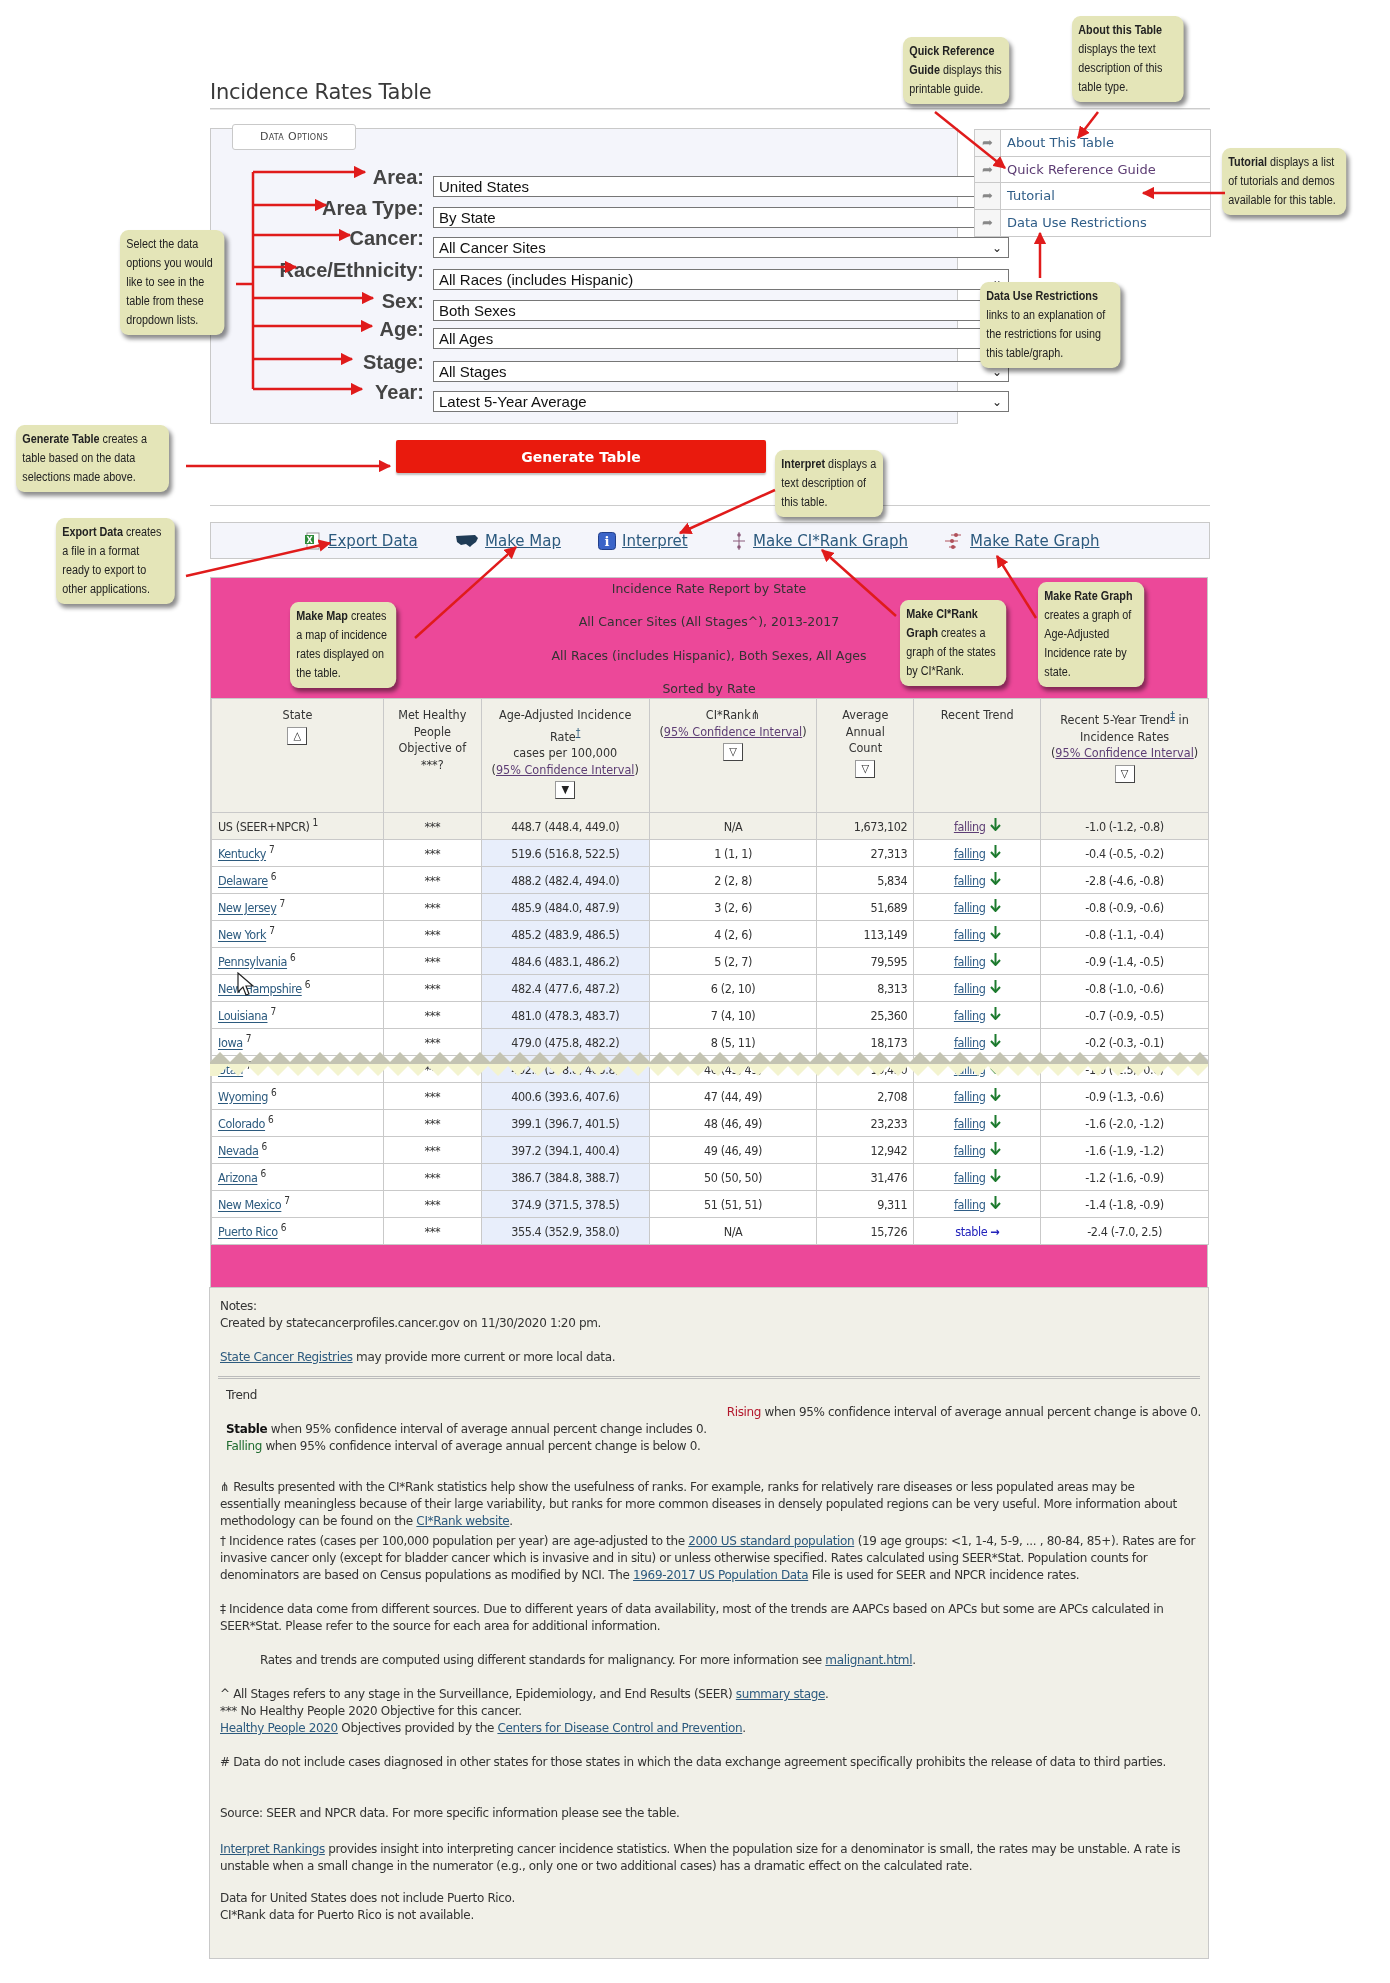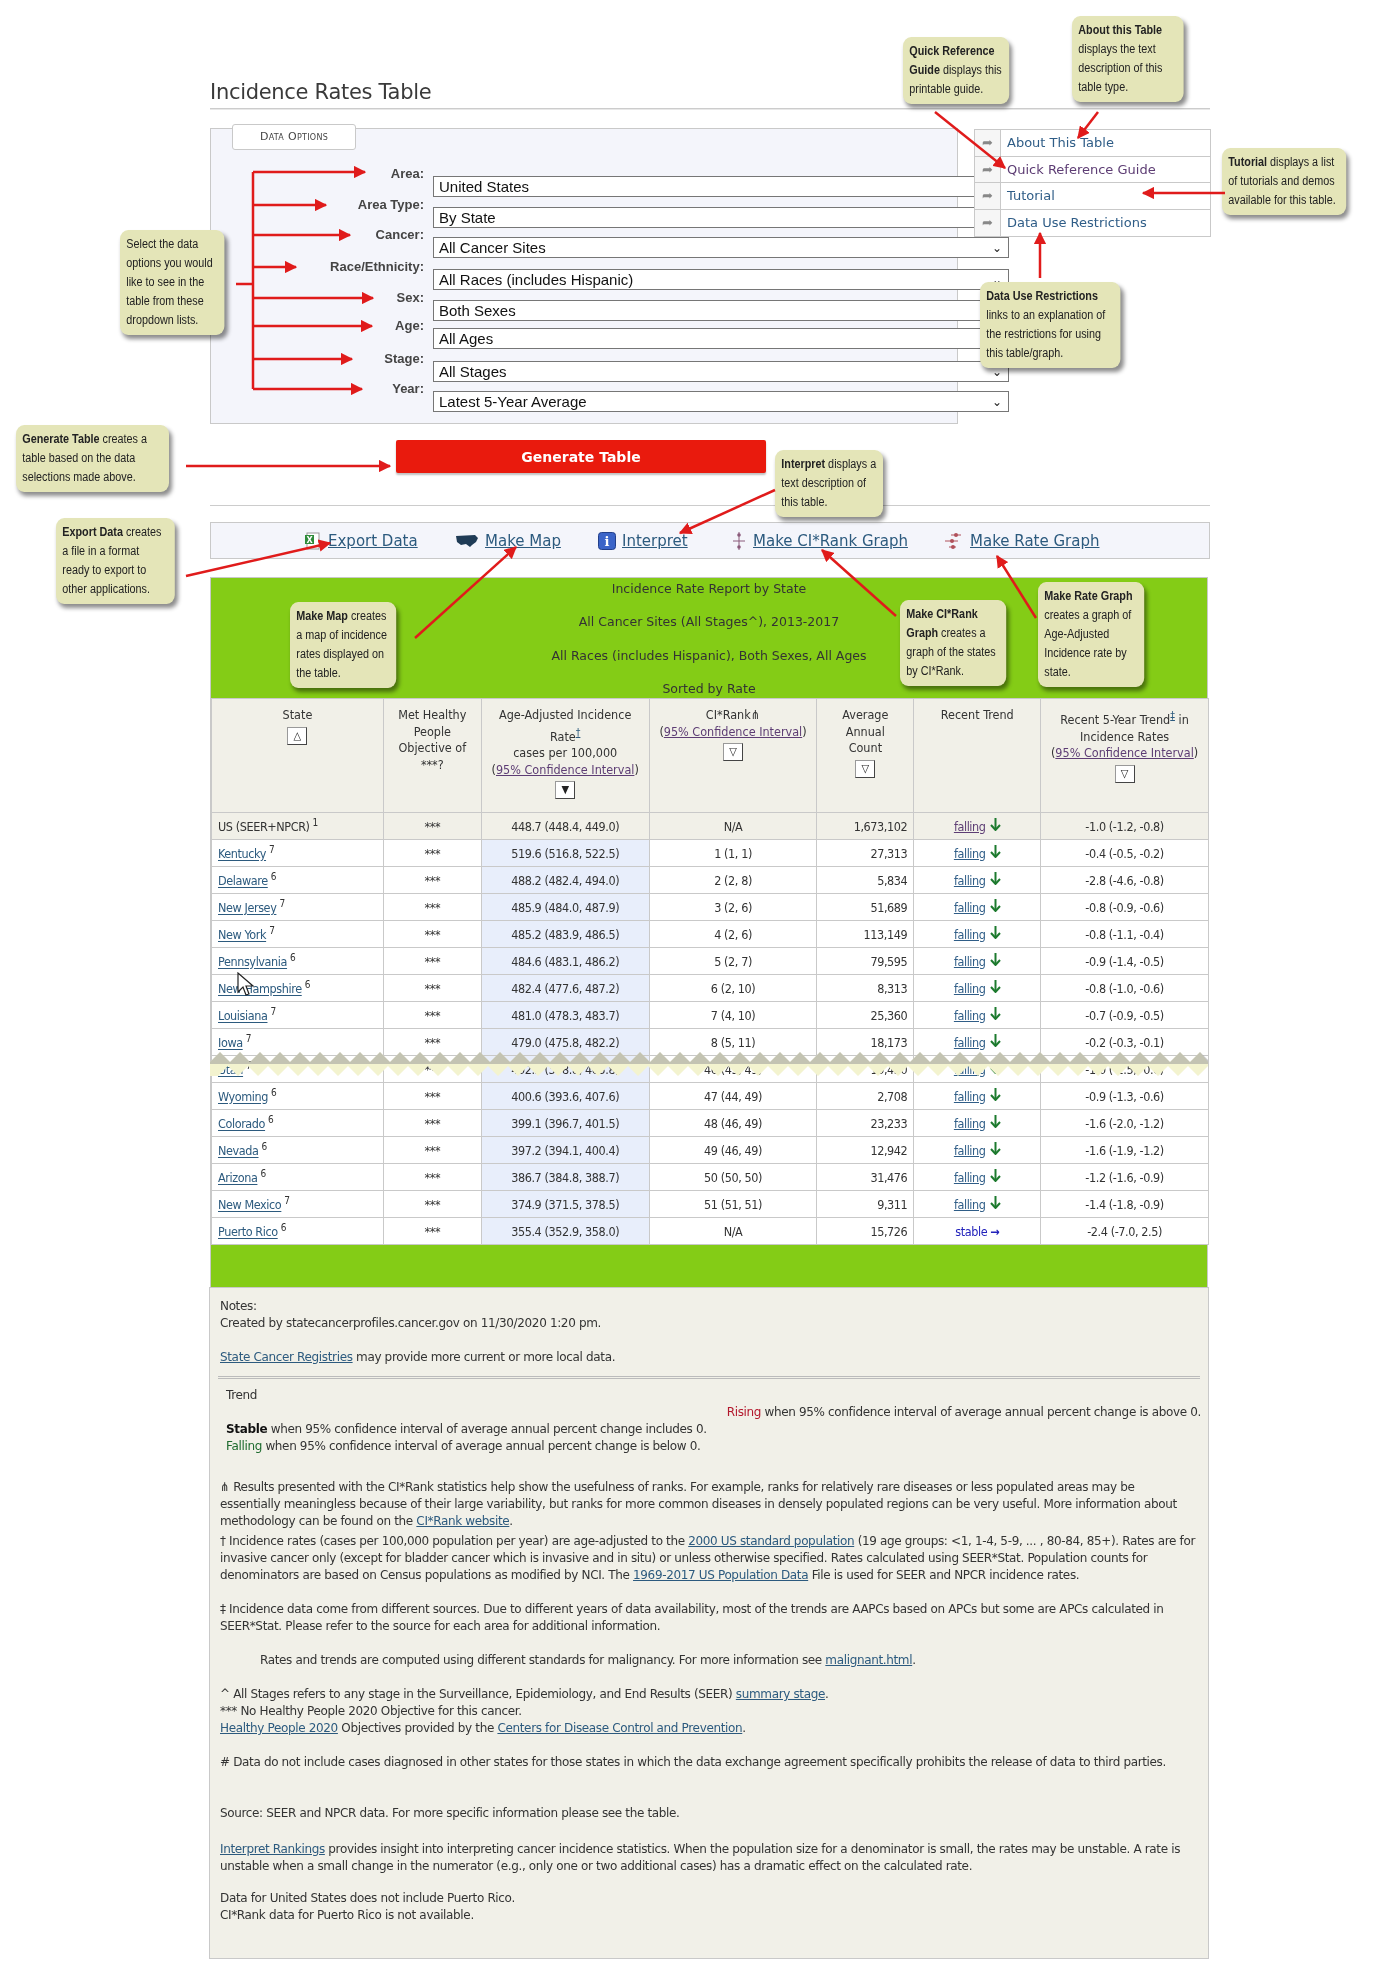--- a/index.html
+++ b/index.html
@@ -27,21 +27,21 @@
     background: #f4f5fb; border: 1px solid #c9c9c9;
   }
   .options-tab {
     position: absolute; left: 232px; top: 124px; width: 124px; height: 26px;
     background: #fff; border: 1px solid #c9c9c9; border-radius: 3px;
     font-size: 11px; color: #444; text-align: center; line-height: 24px;
     font-variant: small-caps; letter-spacing: 0.3px;
   }
   .opt-row { position: absolute; left: 210px; width: 748px; height: 24px; }
   .opt-label {
-    position: absolute; right: 534px; top: 2px; font-size: 13px; color: #444;
+    position: absolute; right: 534px; top: 2px; font-size: 20px; color: #444;
     font-weight: bold; font-family: "Liberation Sans", sans-serif; white-space: nowrap;
   }
   .opt-select {
     position: absolute; left: 223px; top: 12px; width: 576px; height: 21px;
     border: 1px solid #767676; background: #fff; font-size: 15px;
     font-family: "Liberation Sans", sans-serif; color: #111; padding: 1px 5px;
     line-height: 18px;
   }
   .opt-select .chev {
     position: absolute; right: 6px; top: 1px; font-size: 12px; color: #222;
@@ -74,21 +74,21 @@
   .toolbar {
     position: absolute; left: 210px; top: 522px; width: 1000px; height: 37px;
     background: #f4f5fb; border: 1px solid #c9c9c9;
   }
   .tool { position: absolute; top: 9px; font-size: 15px; color: #2f5d87; display: flex; align-items: center; }
   .tool .ti { margin-right: 6px; display: inline-flex; align-items: center; justify-content: center; }
 
   
   .report {
     position: absolute; left: 210px; top: 577px; width: 998px; height: 878px;
-    border: 1px solid #c9c9c9; background: #84cc16;
+    border: 1px solid #c9c9c9; background: #ec4899;
   }
   .report-head { position: absolute; left: 0; top: 0; width: 996px; text-align: center; font-size: 12.5px; color: #333; }
   .report-head div { position: absolute; width: 100%; left: 0; }
   table.data {
     position: absolute; left: 0; top: 120px; width: 998px; border-collapse: collapse;
     font-size: 12.5px; font-family: "DejaVu Sans Condensed", "DejaVu Sans", sans-serif;
   }
   table.data th {
     background: #f1f0e8; font-weight: normal; color: #333; font-size: 12.5px;
     border: 1px solid #c9c9c9; vertical-align: top; padding: 8px 3px 0 3px; height: 114px;

